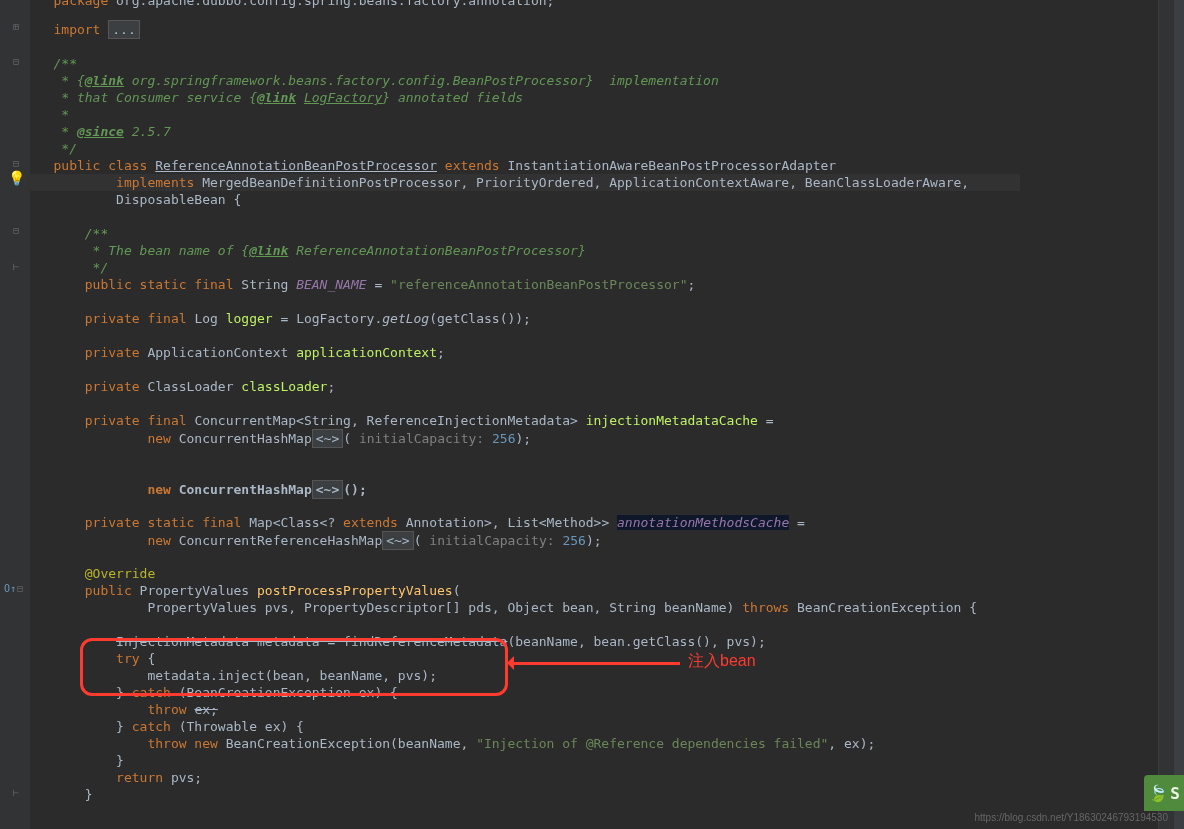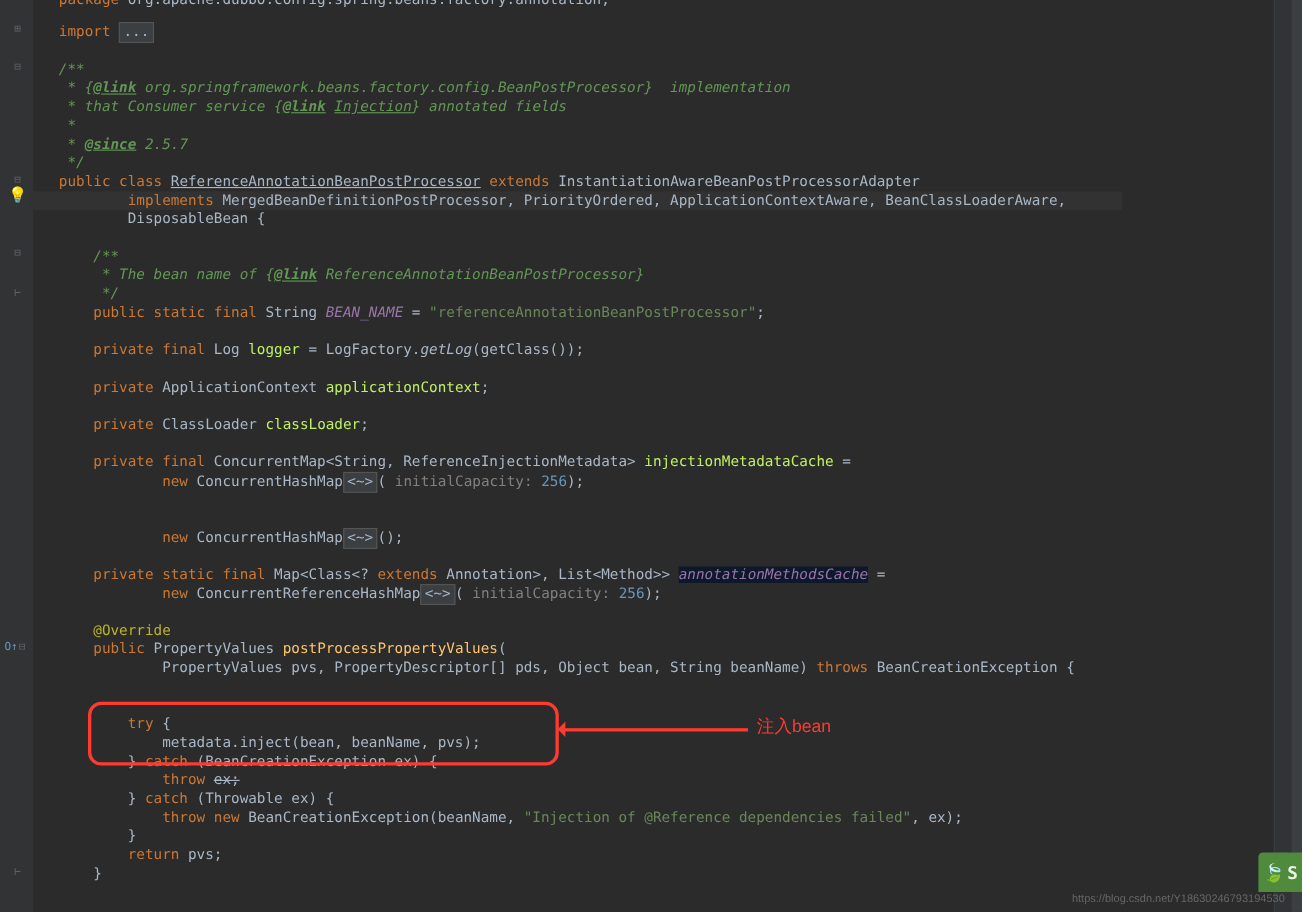--- a/index.html
+++ b/index.html
@@ -150,42 +150,43 @@
     <span class="fold-icon" style="top:258px;left:10px;">⊢</span>
     <span class="override-icon" style="top:580px;left:4px;">O↑</span>
     <span class="fold-icon" style="top:580px;left:14px;">⊟</span>
     <span class="fold-icon" style="top:784px;left:10px;">⊢</span>
   </div>
   <div class="code-area">
 <span class="line" style="position:absolute;top:-8px;left:0;">   <span class="kw">package</span><span> org.apache.dubbo.config.spring.beans.factory.annotation;</span></span>
 <span class="line" style="position:absolute;top:20px;left:0;">   <span class="kw">import </span><span class="fold-box">...</span></span>
 <span class="line" style="position:absolute;top:55px;left:0;">   <span class="doccomment">/**</span></span>
 <span class="line" style="position:absolute;top:72px;left:0;">   <span class="doccomment"> * {</span><span class="doctag">@link</span><span class="doccomment"> org.springframework.beans.factory.config.BeanPostProcessor}  implementation</span></span>
-<span class="line" style="position:absolute;top:89px;left:0;">   <span class="doccomment"> * that Consumer service {</span><span class="doctag">@link</span><span class="doccomment"> </span><span class="doccomment underline">Injection</span><span class="doccomment">} annotated fields</span></span>
+<span class="line" style="position:absolute;top:89px;left:0;">   <span class="doccomment"> * that Consumer service {</span><span class="doctag">@link</span><span class="doccomment"> </span><span class="doccomment underline">LogFactory</span><span class="doccomment">} annotated fields</span></span>
 <span class="line" style="position:absolute;top:106px;left:0;">   <span class="doccomment"> *</span></span>
 <span class="line" style="position:absolute;top:123px;left:0;">   <span class="doccomment"> * </span><span class="doctag">@since</span><span class="doccomment"> 2.5.7</span></span>
 <span class="line" style="position:absolute;top:140px;left:0;">   <span class="doccomment"> */</span></span>
 <span class="line" style="position:absolute;top:157px;left:0;">   <span class="kw">public</span><span class="kw"> class </span><span class="underline">ReferenceAnnotationBeanPostProcessor</span><span class="kw"> extends </span><span>InstantiationAwareBeanPostProcessorAdapter</span></span>
 <span class="line highlighted-line" style="position:absolute;top:174px;left:-4px;width:994px;padding-left:4px;">           <span class="kw">implements </span><span>MergedBeanDefinitionPostProcessor, PriorityOrdered, ApplicationContextAware, BeanClassLoaderAware,</span></span>
 <span class="line" style="position:absolute;top:191px;left:0;">           <span>DisposableBean {</span></span>
 <span class="line" style="position:absolute;top:225px;left:0;">       <span class="doccomment">/**</span></span>
 <span class="line" style="position:absolute;top:242px;left:0;">       <span class="doccomment"> * The bean name of {</span><span class="doctag">@link</span><span class="doccomment"> ReferenceAnnotationBeanPostProcessor}</span></span>
 <span class="line" style="position:absolute;top:259px;left:0;">       <span class="doccomment"> */</span></span>
 <span class="line" style="position:absolute;top:276px;left:0;">       <span class="kw">public static final </span><span>String </span><span class="field-i">BEAN_NAME</span><span> = </span><span class="str">"referenceAnnotationBeanPostProcessor"</span><span>;</span></span>
 <span class="line" style="position:absolute;top:310px;left:0;">       <span class="kw">private final </span><span>Log </span><span class="field">logger</span><span> = LogFactory.</span><span class="italic">getLog</span><span>(getClass());</span></span>
 <span class="line" style="position:absolute;top:344px;left:0;">       <span class="kw">private </span><span>ApplicationContext </span><span class="field">applicationContext</span><span>;</span></span>
 <span class="line" style="position:absolute;top:378px;left:0;">       <span class="kw">private </span><span>ClassLoader </span><span class="field">classLoader</span><span>;</span></span>
 <span class="line" style="position:absolute;top:412px;left:0;">       <span class="kw">private final </span><span>ConcurrentMap&lt;String, ReferenceInjectionMetadata&gt; </span><span class="field">injectionMetadataCache</span><span> =</span></span>
 <span class="line" style="position:absolute;top:429px;left:0;">               <span class="kw">new </span><span>ConcurrentHashMap</span><span class="fold-box">&lt;~&gt;</span><span>(</span><span class="param"> initialCapacity: </span><span class="number">256</span><span>);</span></span>
-<span class="line" style="position:absolute;top:480px;left:0;">               <span class="kw">new </span><span>ConcurrentHashMap</span><span class="fold-box">&lt;~&gt;</span><span>();</span></span>
+<span class="line" style="position:absolute;top:480px;left:0;font-weight:bold;">               <span class="kw">new </span><span>ConcurrentHashMap</span><span class="fold-box">&lt;~&gt;</span><span>();</span></span>
 <span class="line" style="position:absolute;top:514px;left:0;">       <span class="kw">private static final </span><span>Map&lt;Class&lt;? </span><span class="kw">extends</span><span> Annotation&gt;, List&lt;Method&gt;&gt; </span><span class="field-i highlight-bg">annotationMethodsCache</span><span> =</span></span>
 <span class="line" style="position:absolute;top:531px;left:0;">               <span class="kw">new </span><span>ConcurrentReferenceHashMap</span><span class="fold-box">&lt;~&gt;</span><span>(</span><span class="param"> initialCapacity: </span><span class="number">256</span><span>);</span></span>
 <span class="line" style="position:absolute;top:565px;left:0;">       <span class="annotation">@Override</span></span>
 <span class="line" style="position:absolute;top:582px;left:0;">       <span class="kw">public </span><span>PropertyValues </span><span class="method">postProcessPropertyValues</span><span>(</span></span>
 <span class="line" style="position:absolute;top:599px;left:0;">               <span>PropertyValues pvs, PropertyDescriptor[] pds, Object bean, String beanName) </span><span class="kw">throws </span><span>BeanCreationException {</span></span>
+<span class="line" style="position:absolute;top:633px;left:0;">           <span style="text-decoration:line-through;">InjectionMetadata metadata = findReferenceMetadata</span><span>(beanName, bean.getClass(), pvs);</span></span>
 <span class="line" style="position:absolute;top:650px;left:0;">           <span class="kw">try</span><span> {</span></span>
 <span class="line" style="position:absolute;top:667px;left:0;">               <span>metadata.inject(bean, beanName, pvs);</span></span>
 <span class="line" style="position:absolute;top:684px;left:0;">           <span>} </span><span class="kw">catch</span><span> (BeanCreationException ex) {</span></span>
 <span class="line" style="position:absolute;top:701px;left:0;">               <span class="kw">throw </span><span style="text-decoration:line-through;">ex;</span></span>
 <span class="line" style="position:absolute;top:718px;left:0;">           <span>} </span><span class="kw">catch</span><span> (Throwable ex) {</span></span>
 <span class="line" style="position:absolute;top:735px;left:0;">               <span class="kw">throw new </span><span>BeanCreationException(beanName, </span><span class="str">"Injection of @Reference dependencies failed"</span><span>, ex);</span></span>
 <span class="line" style="position:absolute;top:752px;left:0;">           <span>}</span></span>
 <span class="line" style="position:absolute;top:769px;left:0;">           <span class="kw">return </span><span>pvs;</span></span>
 <span class="line" style="position:absolute;top:786px;left:0;">       <span>}</span></span>
 

